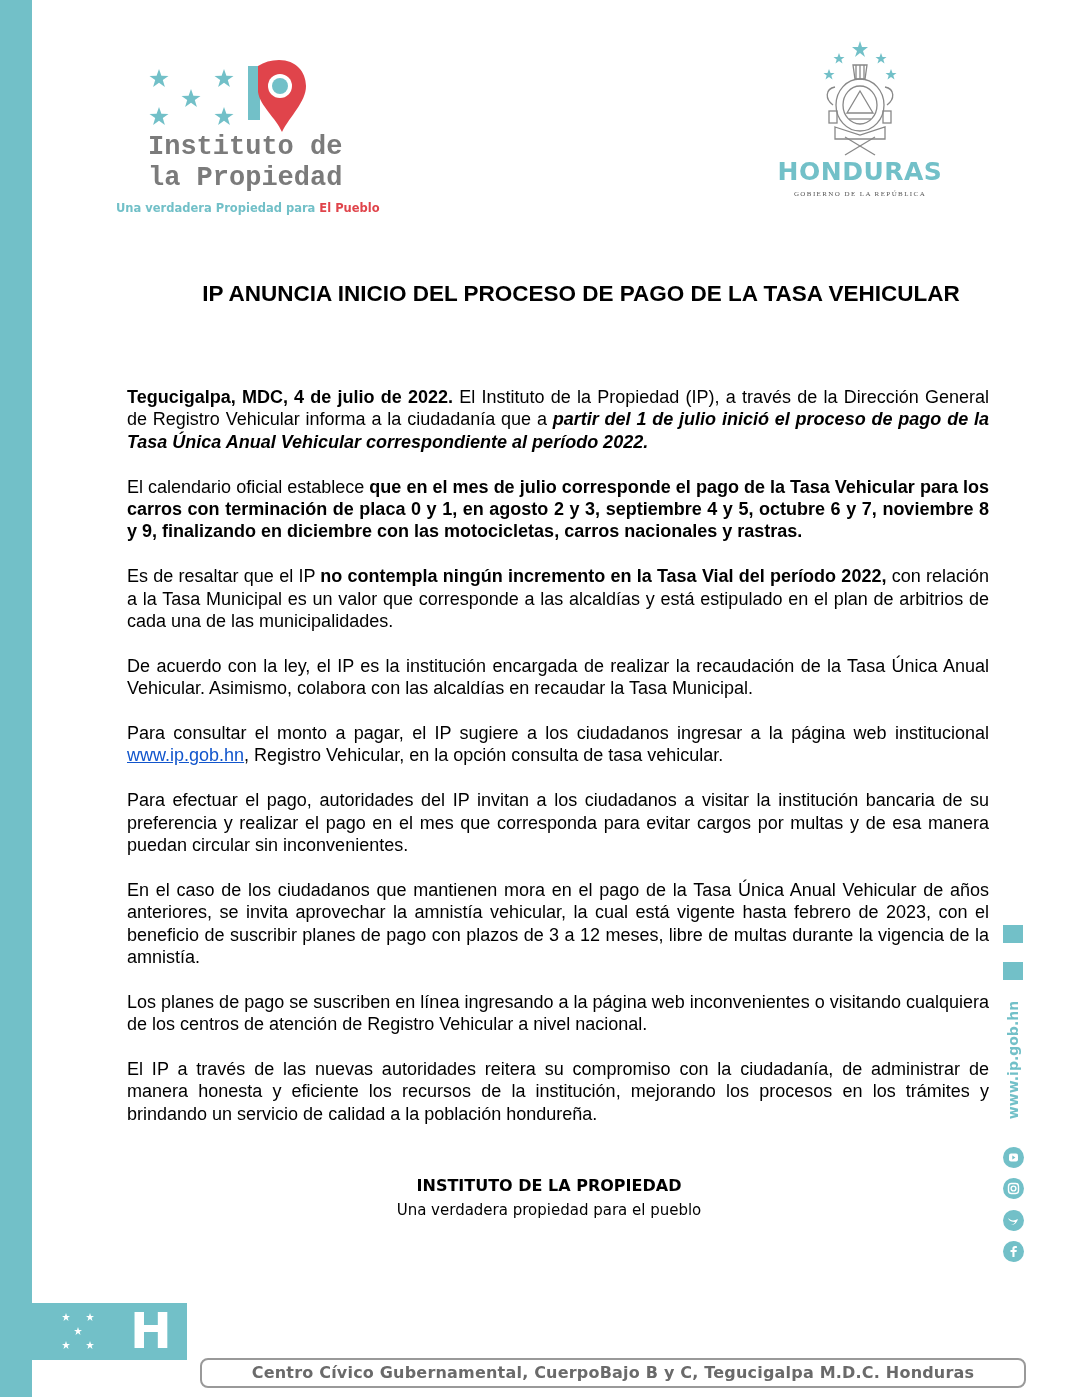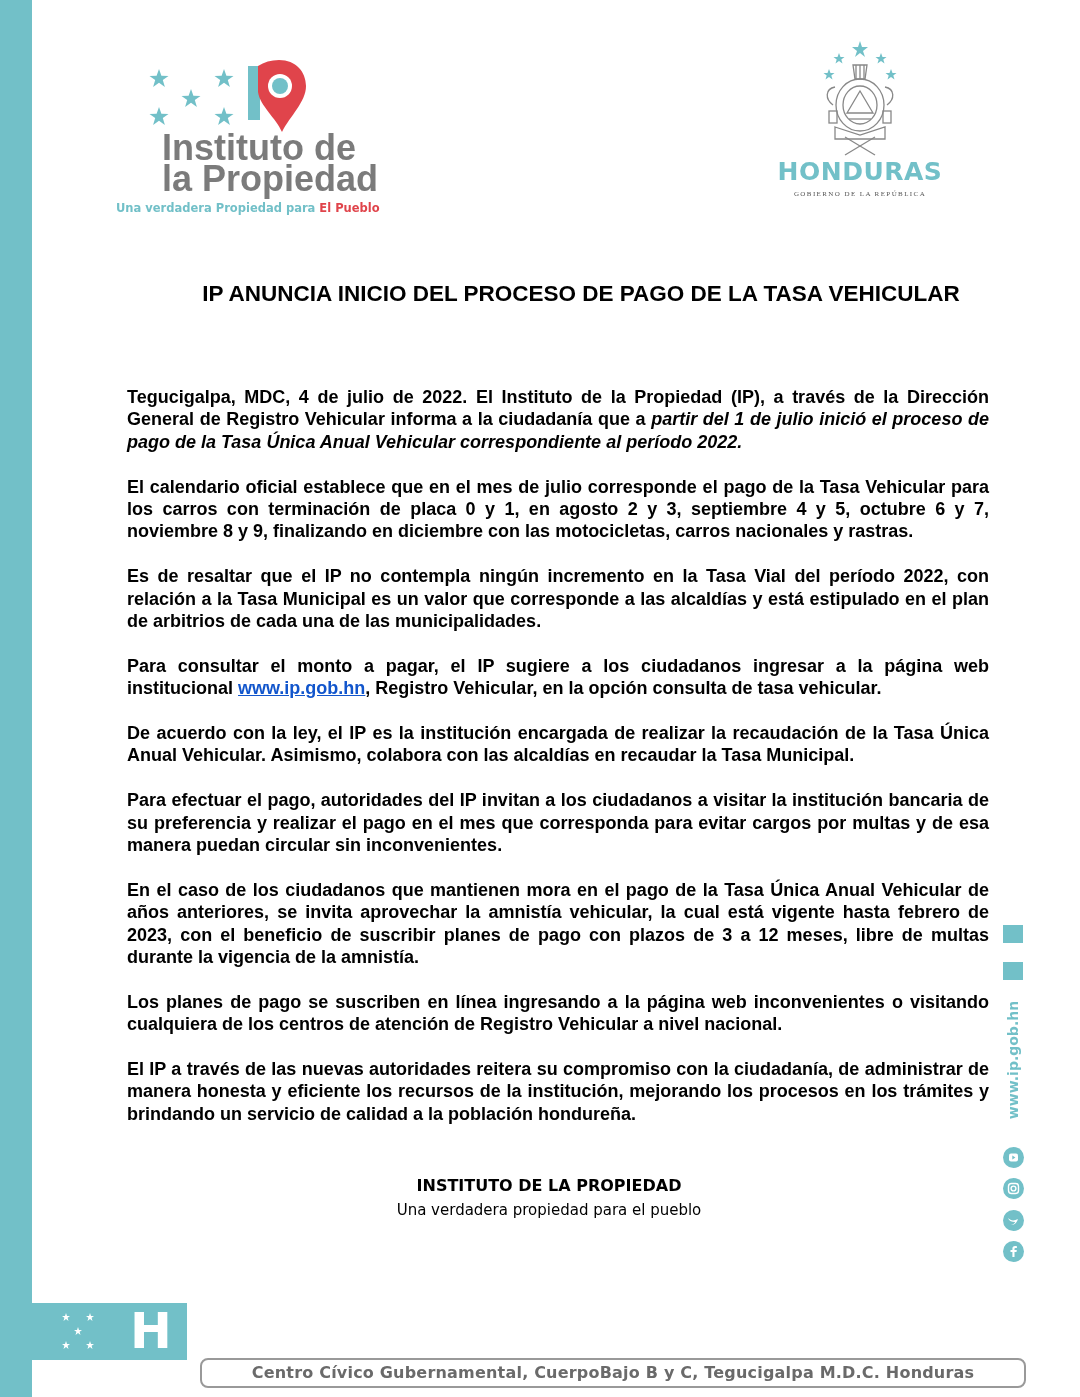--- a/index.html
+++ b/index.html
@@ -7,30 +7,30 @@
          font-family:"Liberation Sans", sans-serif; color:#000; }
   .left-bar { position:absolute; left:0; top:0; width:32px; height:1397px; background:#72c0c8; }
   .footer-block { position:absolute; left:32px; top:1303px; width:155px; height:57px; background:#72c0c8; }
   .footer-block .stars { position:absolute; left:30px; top:10px; width:55px; height:40px; }
   .footer-block .bigH { position:absolute; left:98px; top:2px; color:#fff; font-weight:bold; font-size:50px; line-height:52px; font-family:"DejaVu Sans", sans-serif; }
   .address { position:absolute; left:200px; top:1318px; width:822px; height:26px; border:2px solid #999; border-radius:8px;
              font-family:"DejaVu Sans", sans-serif; font-size:16px; font-weight:bold; color:#6a6a6a; text-align:center; line-height:26px; letter-spacing:0.2px;margin-top:40px; }
   .logo-ip { position:absolute; left:114px; top:54px; width:270px; height:170px; }
   .logo-ip .stars { position:absolute; left:35px; top:15px; width:90px; height:60px; }
   .logo-ip .pin { position:absolute; left:130px; top:2px; width:70px; height:80px; }
-  .logo-ip .name { position:absolute; left:48px; top:78px; color:#7b7b7b; font-family:Liberation Sans, sans-serif; font-weight:bold; font-size:36px; line-height:31px; }
+  .logo-ip .name { position:absolute; left:34px; top:78px; color:#7b7b7b; font-family:Liberation Mono, monospace; font-weight:bold; font-size:27px; line-height:31px; }
   .logo-ip .tag { position:absolute; left:2px; top:147px; font-family:"DejaVu Sans", sans-serif; font-weight:bold; font-size:11.5px; color:#72c0c8; white-space:nowrap; }
   .logo-ip .tag .red { color:#e0444b; }
   .logo-hn { position:absolute; left:770px; top:39px; width:180px; height:165px; text-align:center; }
   .logo-hn .crest { position:absolute; left:45px; top:0; width:90px; height:118px; }
   .logo-hn .hn { position:absolute; left:0; top:118px; width:180px; font-family:"DejaVu Sans", sans-serif; font-weight:bold; font-size:25px; color:#72c0c8; letter-spacing:0.5px; }
   .logo-hn .gov { position:absolute; left:0; top:151px; width:180px; font-family:Liberation Serif, serif; font-size:7px; color:#555; letter-spacing:1.4px; }
   .title { position:absolute; left:127px; top:278px; width:908px; text-align:center; font-weight:bold; font-size:22.5px; line-height:31px; }
   .body { position:absolute; left:127px; top:386px; width:862px; font-size:18px; line-height:22.4px; text-align:justify; }
-  .body p { margin:0 0 22.4px 0;font-weight:bold; }
+  .body p { margin:0 0 22.4px 0; }
   .body a { color:#1155cc; text-decoration:underline; }
   .sign { position:absolute; left:286px; top:1174px; width:526px; text-align:center; font-family:"DejaVu Sans", sans-serif; }
   .sign .org { font-weight:bold; font-size:16px; line-height:24px; }
   .sign .tagl { font-size:15px; line-height:24px; }
   .side-sq { position:absolute; left:1003px; width:20px; height:18px; background:#72c0c8; }
   .side-url { position:absolute; left:1002px; top:1000px; width:22px; height:120px; }
   .side-url span { position:absolute; left:50%; top:50%; transform:translate(-50%,-50%) rotate(-90deg); white-space:nowrap;
                    font-family:"DejaVu Sans", sans-serif; font-weight:bold; font-size:14px; color:#72c0c8; }
   .soc { position:absolute; left:1003px; width:21px; height:21px; border-radius:50%; background:#72c0c8; }
   .soc svg { position:absolute; left:0; top:0; }
@@ -95,22 +95,22 @@
 </div>
 
 <div class="title">
   <div>IP ANUNCIA INICIO DEL PROCESO DE PAGO DE LA TASA VEHICULAR</div>
 </div>
 
 <div class="body">
   <p><b>Tegucigalpa, MDC, 4 de julio de 2022.</b><span>  El Instituto de la Propiedad (IP), a través de la Dirección General de Registro Vehicular informa a la ciudadanía que a </span><b><i>partir del 1 de julio inició el proceso de pago de la Tasa Única Anual Vehicular correspondiente al período 2022.</i></b></p>
   <p><span>El calendario oficial establece </span><b>que en el mes de julio corresponde el pago de la Tasa Vehicular para los carros con terminación de placa 0 y 1, en agosto 2 y 3, septiembre 4 y 5, octubre 6 y 7, noviembre 8 y 9, finalizando en diciembre con las motocicletas, carros nacionales y rastras.</b></p>
   <p><span>Es de resaltar que el IP </span><b>no contempla ningún incremento en la Tasa Vial del período 2022,</b><span> con relación a la Tasa Municipal es un valor que corresponde a las alcaldías y está estipulado en el plan de arbitrios de cada una de las municipalidades.</span></p>
+  <p>De acuerdo con la ley, el IP es la institución encargada de realizar la recaudación de la Tasa Única Anual Vehicular. Asimismo, colabora con las alcaldías en recaudar la Tasa Municipal.</p>
   <p><span>Para consultar el monto a pagar, el IP sugiere a los ciudadanos ingresar a la página web institucional </span><a>www.ip.gob.hn</a><span>, Registro Vehicular, en la opción consulta de tasa vehicular.</span></p>
-  <p>De acuerdo con la ley, el IP es la institución encargada de realizar la recaudación de la Tasa Única Anual Vehicular. Asimismo, colabora con las alcaldías en recaudar la Tasa Municipal.</p>
   <p>Para efectuar el pago, autoridades del IP invitan a los ciudadanos a visitar la institución bancaria de su preferencia y realizar el pago en el mes que corresponda para evitar cargos por multas y de esa manera puedan circular sin inconvenientes.</p>
   <p>En el caso de los ciudadanos que mantienen mora en el pago de la Tasa Única Anual Vehicular de años anteriores, se invita aprovechar la amnistía vehicular, la cual está vigente hasta febrero de 2023, con el beneficio de suscribir planes de pago con plazos de 3 a 12 meses, libre de multas durante la vigencia de la amnistía.</p>
   <p>Los planes de pago se suscriben en línea ingresando a la página web inconvenientes o visitando cualquiera de los centros de atención de Registro Vehicular a nivel nacional.</p>
   <p>El IP a través de las nuevas autoridades reitera su compromiso con la ciudadanía, de administrar de manera honesta y eficiente los recursos de la institución, mejorando los procesos en los trámites y brindando un servicio de calidad a la población hondureña.</p>
 </div>
 
 <div class="sign">
   <div class="org">INSTITUTO DE LA PROPIEDAD</div>
   <div class="tagl">Una verdadera propiedad para el pueblo</div>
 </div>

